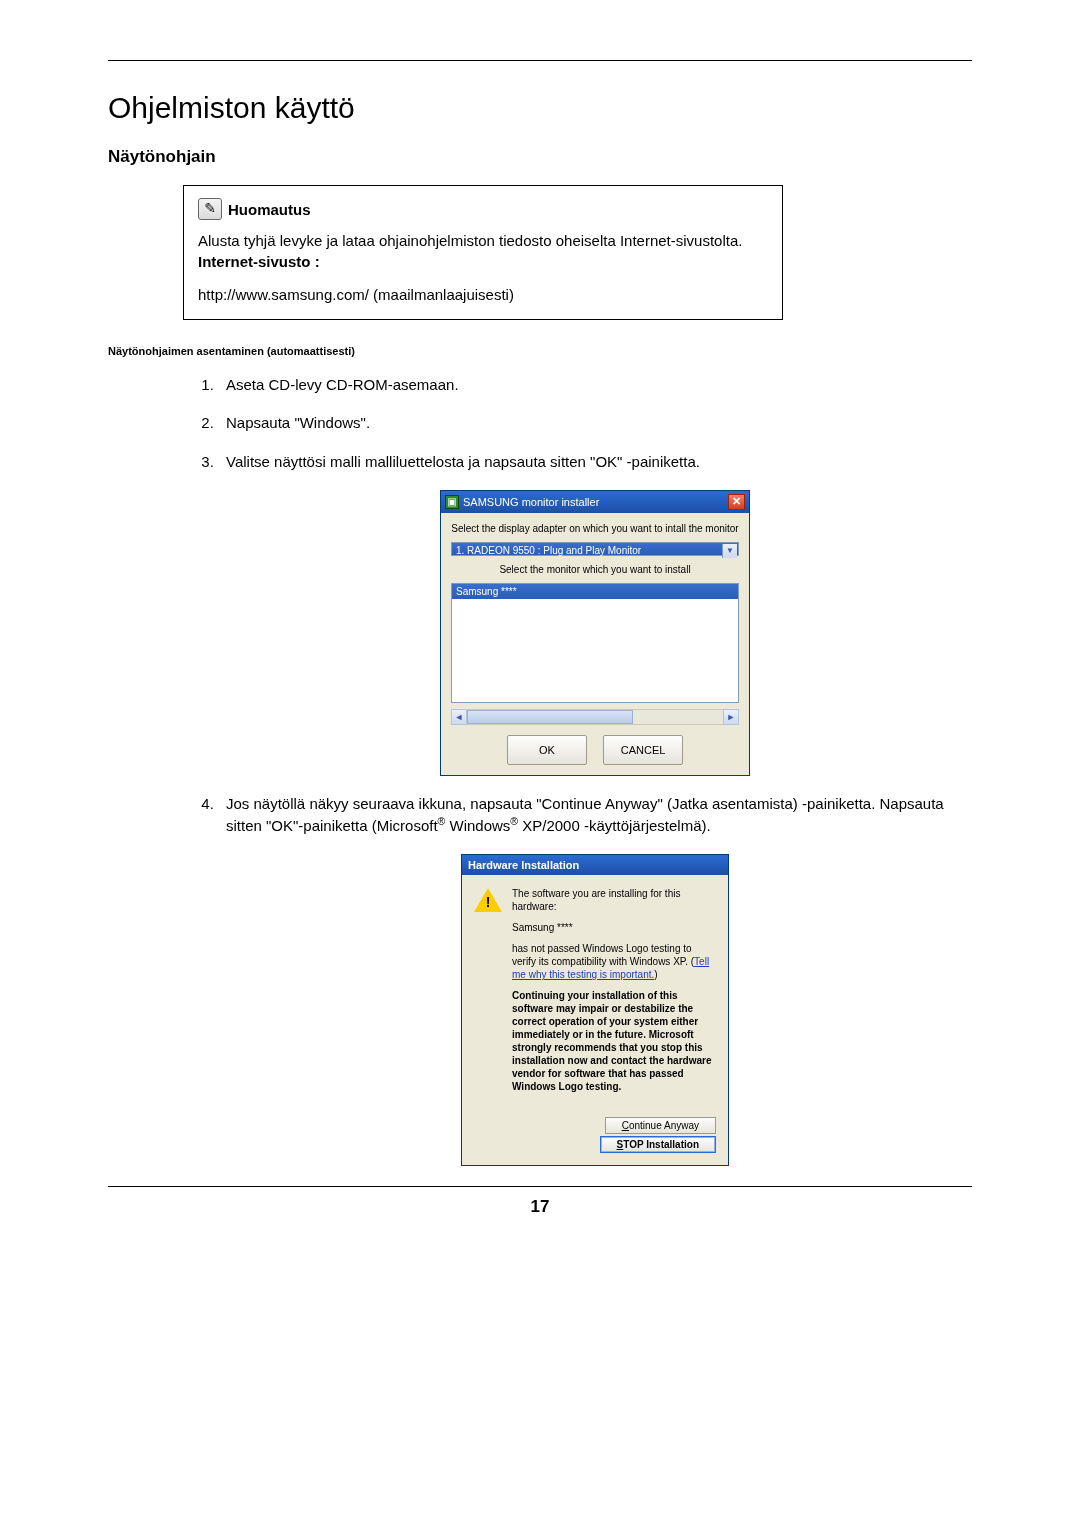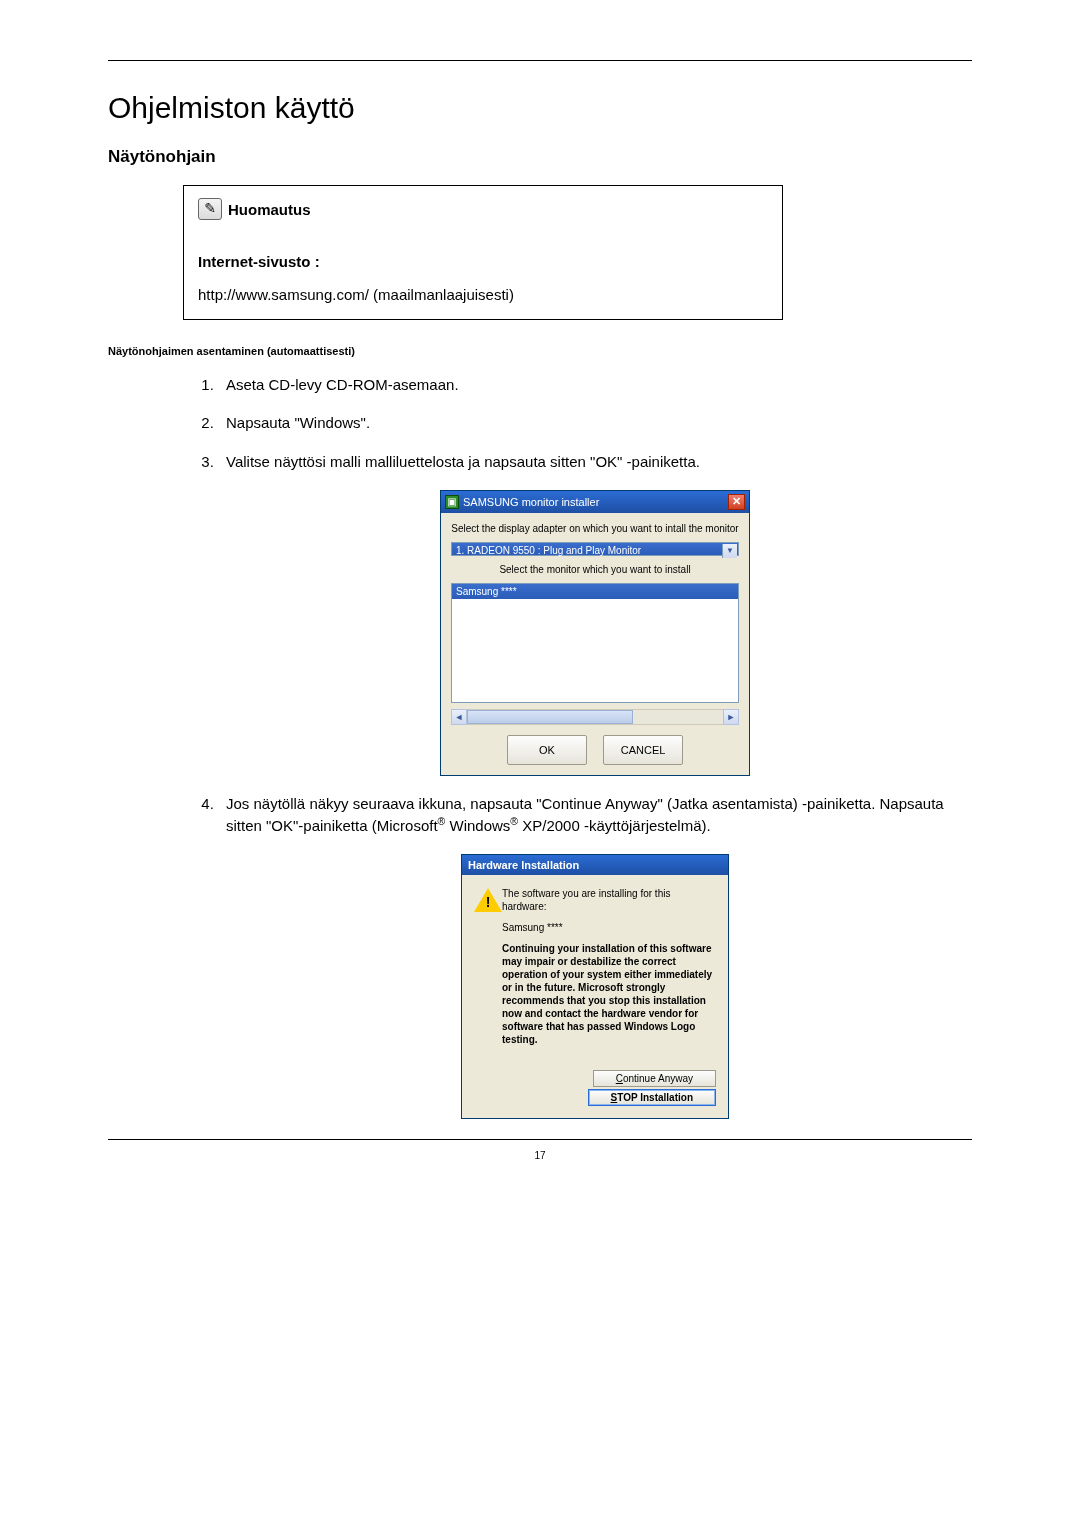--- a/index.html
+++ b/index.html
@@ -170,21 +170,21 @@
     width: 268px;
     background: #ece9d8;
     border: 1px solid #003c74;
     font-family: Tahoma, Arial, sans-serif;
   }
   .warn-title {
     background: linear-gradient(#2b6cd4,#1e4fa4);
     color: #fff; font-size: 11px; font-weight: bold;
     padding: 4px 6px;
   }
-  .warn-body { padding: 12px 12px 8px 12px; display: flex; gap: 0; }
+  .warn-body { padding: 12px 12px 8px 12px; display: flex; gap: 10px; }
   .warn-icon {
     width: 28px; height: 26px; flex-shrink: 0;
     display: flex; align-items: center; justify-content: center;
   }
   .warn-tri {
     width: 0; height: 0;
     border-left: 14px solid transparent;
     border-right: 14px solid transparent;
     border-bottom: 24px solid #ffcc00;
     position: relative;
@@ -197,50 +197,50 @@
     color: #000; font-weight: bold; font-size: 14px;
     text-align: center;
   }
   .warn-text { font-size: 10px; line-height: 1.3; }
   .warn-text p { margin-bottom: 8px; }
   .warn-link { color: #1a3fb0; text-decoration: underline; cursor: pointer; }
   .warn-bold { font-weight: bold; }
   .warn-btnrow { text-align: right; padding: 6px 12px 12px 12px; }
   .warn-btn {
     display: inline-block;
-    padding: 2px 22px;
+    padding: 2px 16px;
     font-size: 10px;
     background: linear-gradient(#fdfdfd,#e6e4da);
     border: 1px solid #9c9a8c;
     border-radius: 0;
     margin-left: 6px;
     cursor: pointer;
   }
   .warn-btn.default { border: 1px solid #2b6cd4; box-shadow: inset 0 0 0 1px #8bb4f0; font-weight: bold; }
   .warn-btn .ul { text-decoration: underline; }
 
-  .page-num { text-align: center; font-size: 10px; }
+  .page-num { text-align: center; font-size: 17px; font-weight: bold; }
   sup { font-size: 0.7em; }
 </style>
 </head>
 <body>
 
 <hr class="rule">
 
 <h1 class="page-title">Ohjelmiston käyttö</h1>
 
 <h2 class="subheading">Näytönohjain</h2>
 
 <div class="note-box">
   <div class="note-head">
     <span class="note-icon">✎</span>
     <span class="note-label">Huomautus</span>
   </div>
   <p class="note-para">
-    <br>
+    <span>Alusta tyhjä levyke ja lataa ohjainohjelmiston tiedosto oheiselta Internet-sivustolta.</span><br>
     <span class="note-bold">Internet-sivusto :</span>
   </p>
   <p>http://www.samsung.com/ (maailmanlaajuisesti)</p>
 </div>
 
 <h3 class="section-head">Näytönohjaimen asentaminen (automaattisesti)</h3>
 
 <ol class="steps">
   <li>Aseta CD-levy CD-ROM-asemaan.</li>
   <li>Napsauta "Windows".</li>
@@ -285,20 +285,23 @@
   <div class="dialog-wrap">
     <div class="warn">
       <div class="warn-title">Hardware Installation</div>
       <div class="warn-body">
         <div class="warn-icon">
           <div class="warn-tri"></div>
         </div>
         <div class="warn-text">
           <p>The software you are installing for this hardware:</p>
           <p>Samsung ****</p>
+          <p>
+            <span>has not passed Windows Logo testing to verify its compatibility with Windows XP. (</span><span class="warn-link">Tell me why this testing is important.</span><span>)</span>
+          </p>
           <p class="warn-bold">Continuing your installation of this software may impair or destabilize the correct operation of your system either immediately or in the future. Microsoft strongly recommends that you stop this installation now and contact the hardware vendor for software that has passed Windows Logo testing.</p>
         </div>
       </div>
       <div class="warn-btnrow">
         <span class="warn-btn"><span class="ul">C</span><span>ontinue Anyway</span></span>
         <span class="warn-btn default"><span class="ul">S</span><span>TOP Installation</span></span>
       </div>
     </div>
   </div>
 </ol>

